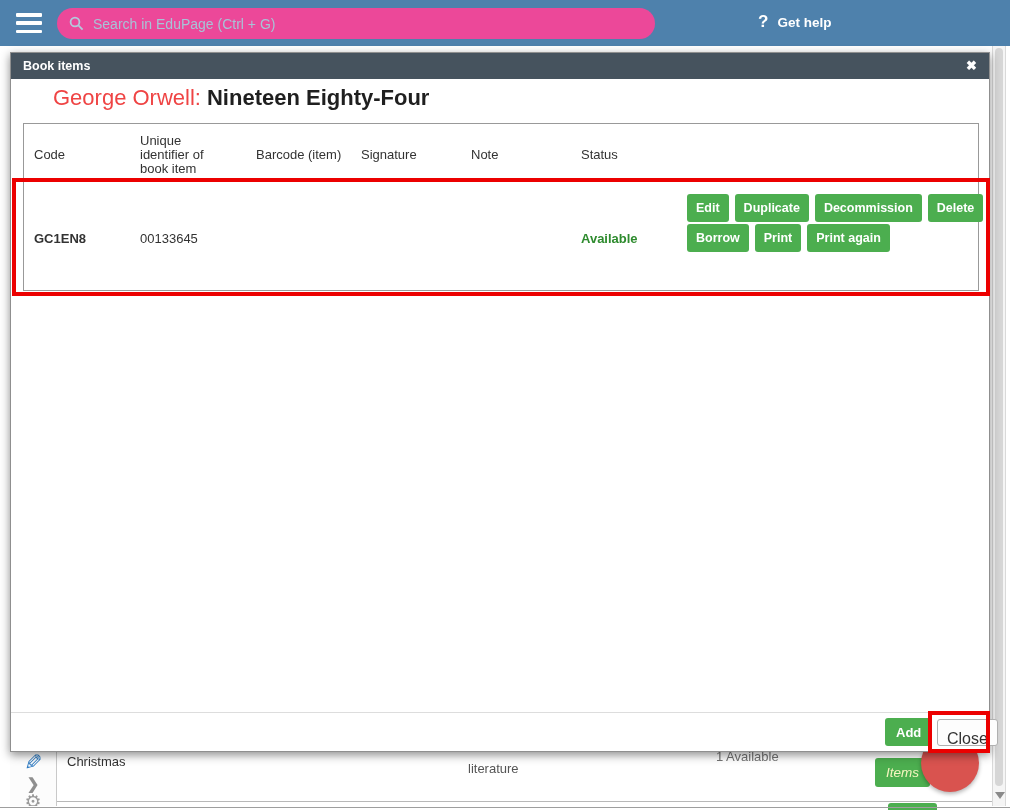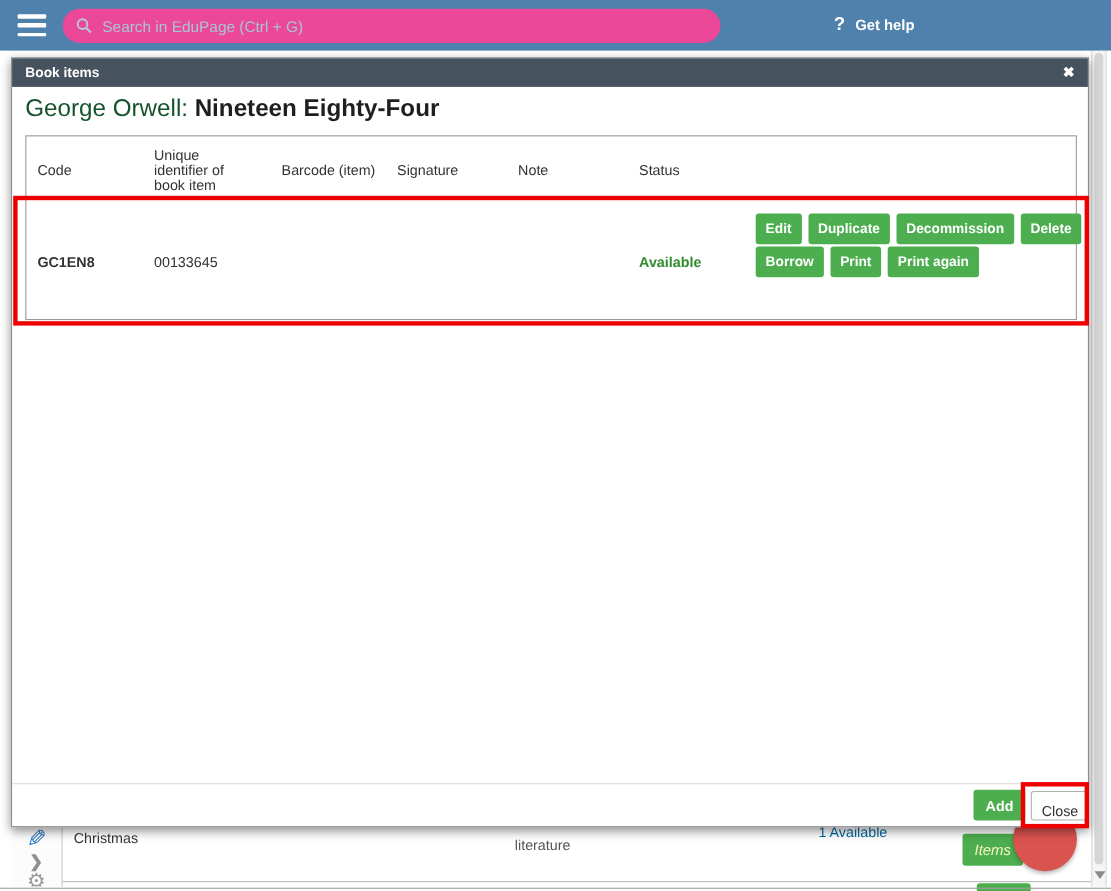--- a/index.html
+++ b/index.html
@@ -35,21 +35,21 @@
   .bg { position:absolute; inset:0; z-index:1; }
   .sidebar { position:absolute; left:10px; top:746px; width:47px; height:60px;
              background:#fcfcfc; border-right:1px solid #c9c9c9;
              display:flex; flex-direction:column; align-items:center; overflow:hidden; }
   .pen-ic { font-size:22px; color:#2e7bc2; line-height:26px; margin-top:4px;
             transform:scaleX(-1); }
   .chev-ic { font-size:15px; color:#8f8f8f; font-weight:bold; line-height:16px; }
   .gear-ic { font-size:19px; color:#9a9a9a; line-height:20px; }
   .bgtext { position:absolute; font-size:13px; color:#333; }
   .bg-genre { color:#555; }
-  .bg-status { color:#0369a1;margin-left:28px; }
+  .bg-status { color:#737373; }
   .items-btn { position:absolute; left:875px; top:758px; background:#4cae4f; border:none;
                border-radius:3px; padding:7px 11px; font-family:"Liberation Sans",sans-serif;
                font-size:13.5px; color:#f6f5c0; cursor:pointer;font-style:italic; }
   .fab { position:absolute; left:921px; top:734px; width:58px; height:58px; border-radius:50%;
          background:#d9534f; box-shadow:0 2px 4px rgba(0,0,0,0.3); z-index:2; cursor:pointer; }
   .row-bottom-line { position:absolute; left:57px; top:801px; width:949px; height:0;
                      border-top:1px solid #b8b8b8; }
   .green-peek { position:absolute; left:888px; top:803px; width:49px; height:7px;
                 background:#4cae4f; border-radius:3px 3px 0 0; }
   .outer-bottom { position:absolute; left:0; top:807px; width:1010px; height:0;
@@ -64,41 +64,41 @@
                  border-top:7px solid #8a8a8a; }
 
   
   .modal { position:absolute; left:10px; top:52px; width:980px; height:700px;
            background:#fff; border:1px solid #8f8f8f;
            box-shadow:0 3px 9px rgba(0,0,0,0.45); z-index:5; }
   .mhead { position:absolute; left:0; top:0; width:100%; height:26px; background:#46535e;
            color:#fff; font-size:12.5px; font-weight:bold; line-height:26px; padding:0 12px; }
   .mx { position:absolute; right:12px; top:0; font-size:13px; cursor:pointer; line-height:26px; }
   .mtitle { position:absolute; left:12px; top:32px; font-size:22px; }
-  .mtitle .author { color:#14532d; margin-right:6px; }
+  .mtitle .author { color:#ef4444; margin-right:6px;margin-left:30px; }
   .mtitle .book { color:#1f1f1f; font-weight:bold; }
 
   .tablebox { position:absolute; left:12px; top:70px; width:956px; height:168px;
               border:1px solid #999; background:#fff; }
   .th { position:absolute; font-size:13px; color:#333; }
   .td { position:absolute; font-size:13px; color:#333; }
   .bold { font-weight:bold; }
   .avail { color:#2e8b2e; font-weight:bold; }
   .aline { position:absolute; left:663px; display:flex; gap:6px; }
   .abtn { background:#4cae4f; border:none; border-radius:3px; color:#fff; font-weight:bold;
           font-size:12.5px; padding:5px 9px; height:28px; cursor:pointer;
           font-family:"Liberation Sans",sans-serif; white-space:nowrap; }
 
   .footer-line { position:absolute; left:0; top:659px; width:100%; height:0;
                  border-top:1px solid #ddd; }
   .add-btn { position:absolute; left:874px; top:665px; height:28px; background:#4cae4f;
              border:none; border-radius:3px; color:#fff; font-weight:bold; font-size:13px;
              padding:0 11px; cursor:pointer; font-family:"Liberation Sans",sans-serif; }
   .close-btn { position:absolute; left:926px; top:666px; height:27px; background:#fdfdfd;
-               border:1px solid #b0b0b0; border-radius:3px; color:#333; font-size:13px;
+               border:1px solid #b0b0b0; border-radius:3px; color:#333; font-size:16px;
                padding:10px 9px; cursor:pointer; font-family:"Liberation Sans",sans-serif; }
 
   
   .anno { position:absolute; border:4px solid #ec0000; z-index:10; pointer-events:none; }
   .anno1 { left:12px; top:178px; width:978px; height:118px; }
   .anno2 { left:928px; top:711px; width:62px; height:42px; }
 </style>
 </head>
 <body>
 

